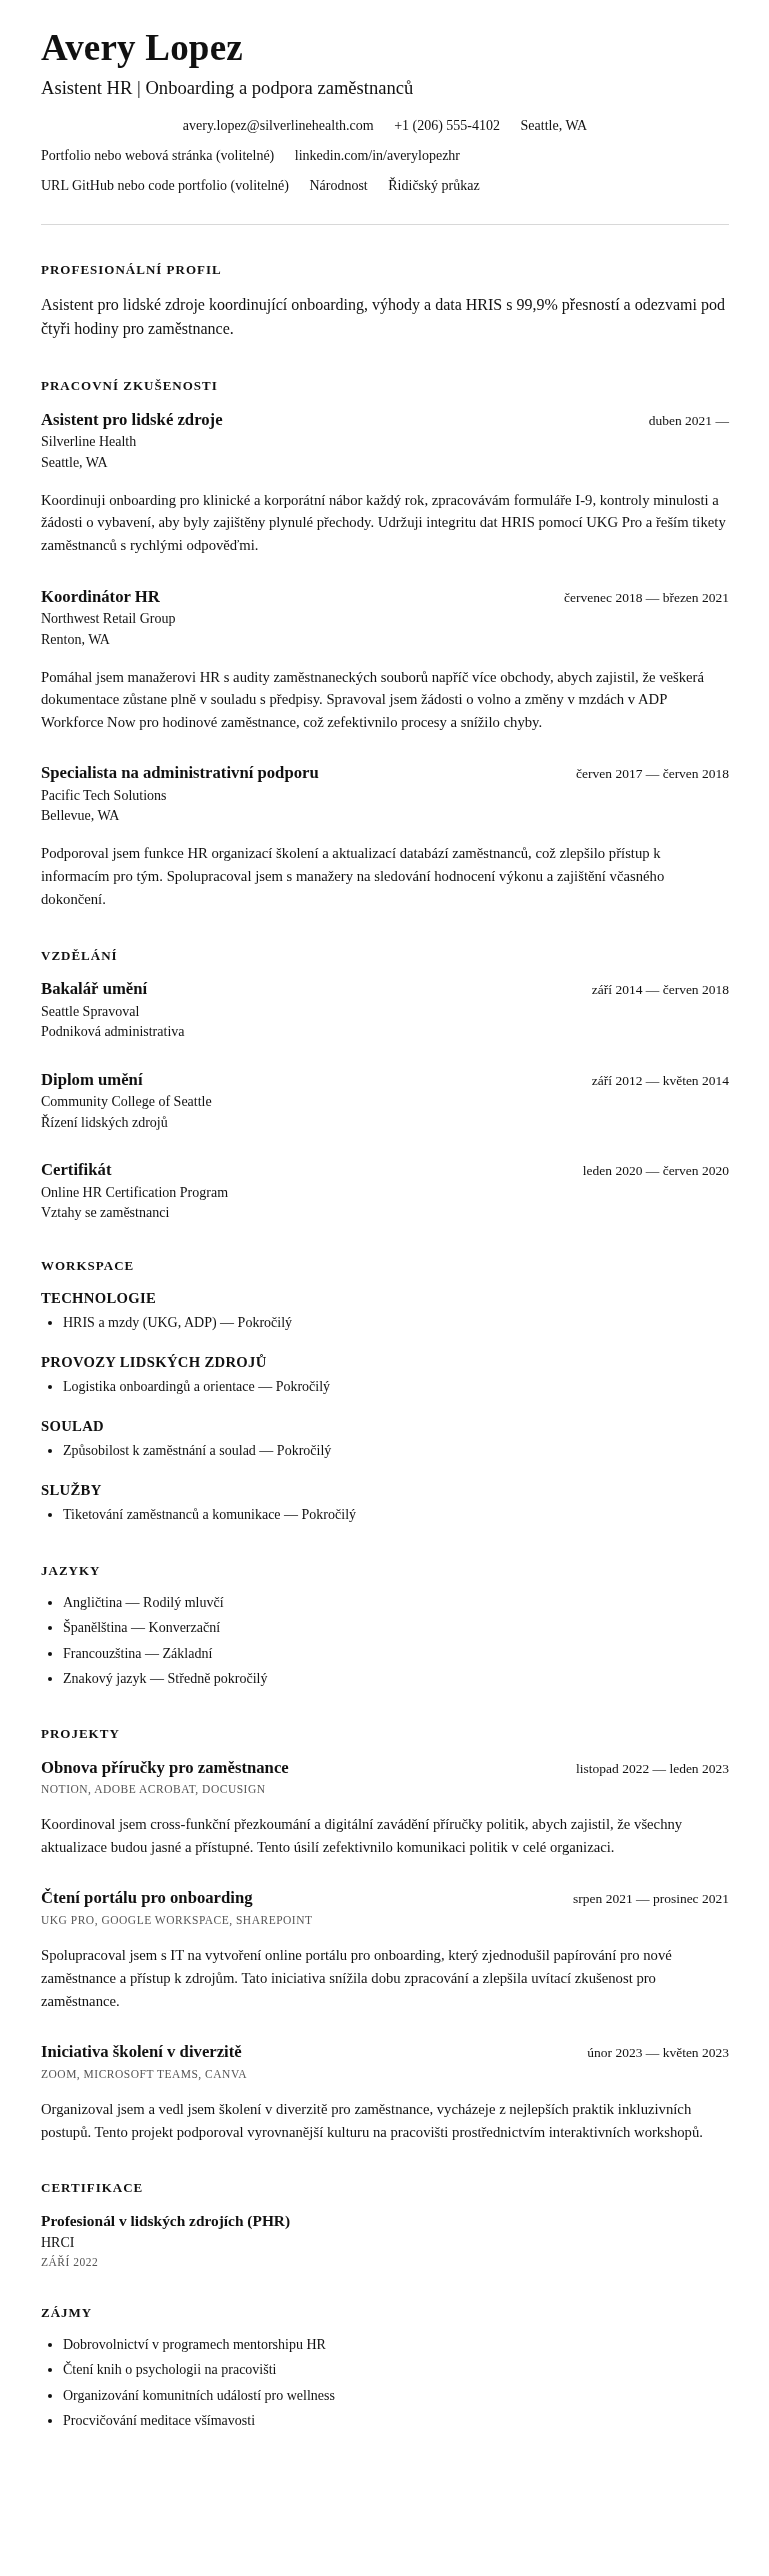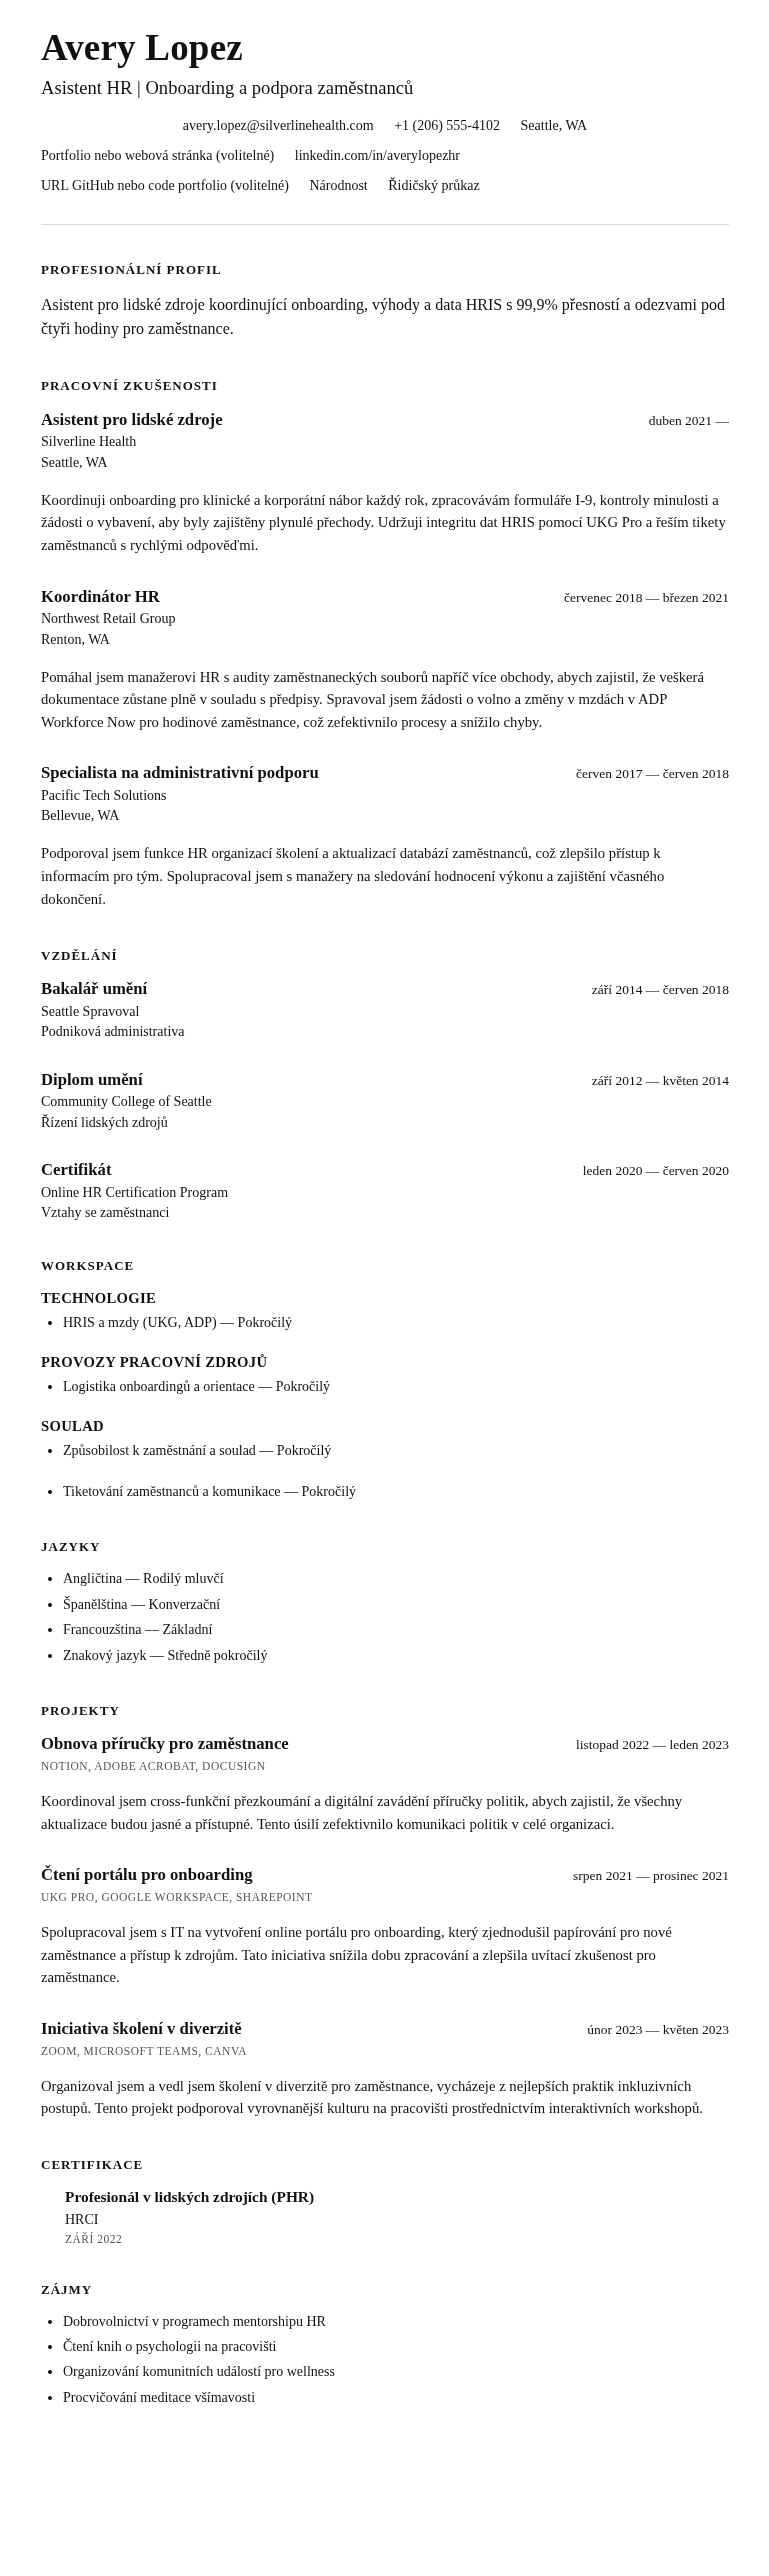--- a/index.html
+++ b/index.html
@@ -36,21 +36,21 @@
 
   
   .skill-group { margin-top: 20.5px; }
   .section-heading + .skill-group { margin-top: 15.4px; }
   .skill-group-name { font-size: 14.7px; font-weight: 700; letter-spacing: 0.3px; margin: 0; }
   ul.bullets { margin: 6.4px 0 0 0; padding-left: 22px; list-style: disc; }
   ul.bullets li { font-size: 14px; line-height: 1.45; margin-top: 5.1px; }
   .section > ul.bullets { margin-top: 14px; }
 
   
-  .cert-entry { margin-top: 15.4px; margin-left: 24px; }
+  .cert-entry { margin-top: 15.4px; }
   .cert-name { font-size: 15.4px; font-weight: 700; margin: 0; }
   .cert-issuer { font-size: 14px; margin-top: 5.1px; }
   .cert-date { font-size: 11.5px; letter-spacing: 0.5px; color: #555555; margin-top: 5.1px; }
 </style>
 </head>
 <body>
 
 <div class="page">
 
   <header>
@@ -150,34 +150,35 @@
     <h2 class="section-heading">WORKSPACE</h2>
 
     <div class="skill-group">
       <h3 class="skill-group-name">TECHNOLOGIE</h3>
       <ul class="bullets">
         <li>HRIS a mzdy (UKG, ADP) — Pokročilý</li>
       </ul>
     </div>
 
     <div class="skill-group">
-      <h3 class="skill-group-name">PROVOZY PRACOVNÍ ZDROJŮ</h3>
+      <h3 class="skill-group-name">PROVOZY LIDSKÝCH ZDROJŮ</h3>
       <ul class="bullets">
         <li>Logistika onboardingů a orientace — Pokročilý</li>
       </ul>
     </div>
 
     <div class="skill-group">
       <h3 class="skill-group-name">SOULAD</h3>
       <ul class="bullets">
         <li>Způsobilost k zaměstnání a soulad — Pokročilý</li>
       </ul>
     </div>
 
     <div class="skill-group">
+      <h3 class="skill-group-name">SLUŽBY</h3>
       <ul class="bullets">
         <li>Tiketování zaměstnanců a komunikace — Pokročilý</li>
       </ul>
     </div>
   </section>
 
   <section class="section">
     <h2 class="section-heading">JAZYKY</h2>
     <ul class="bullets">
       <li>Angličtina — Rodilý mluvčí</li>

